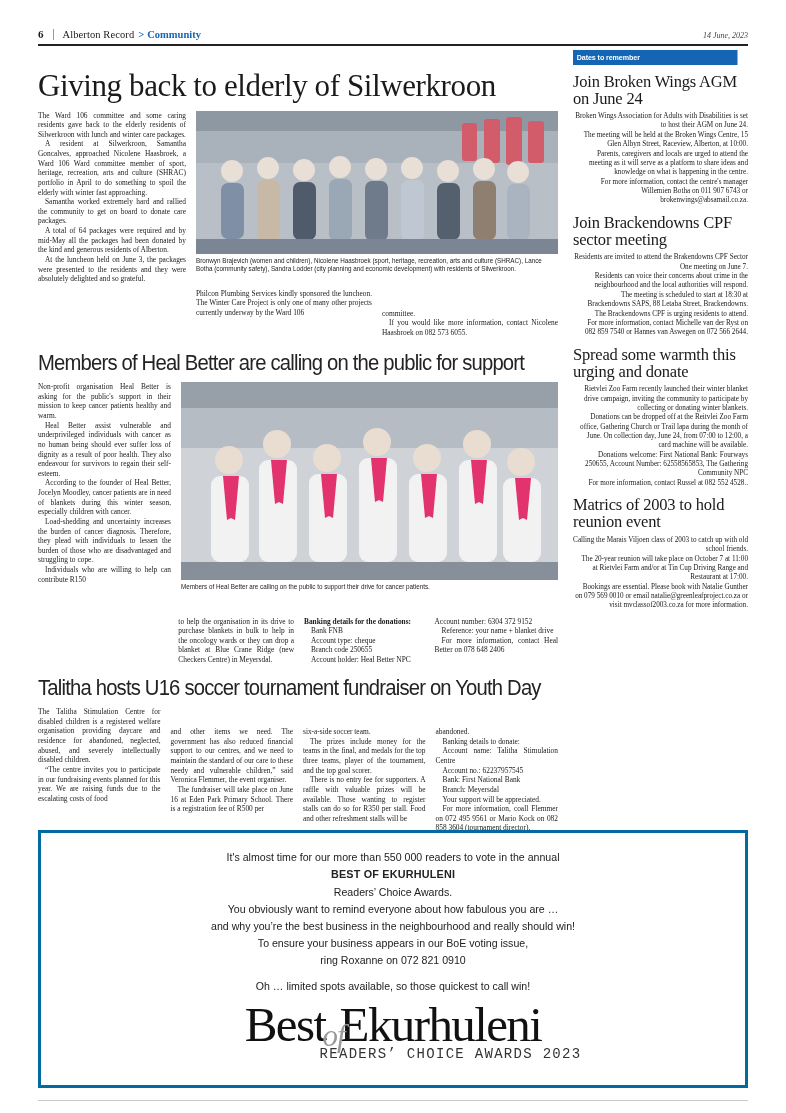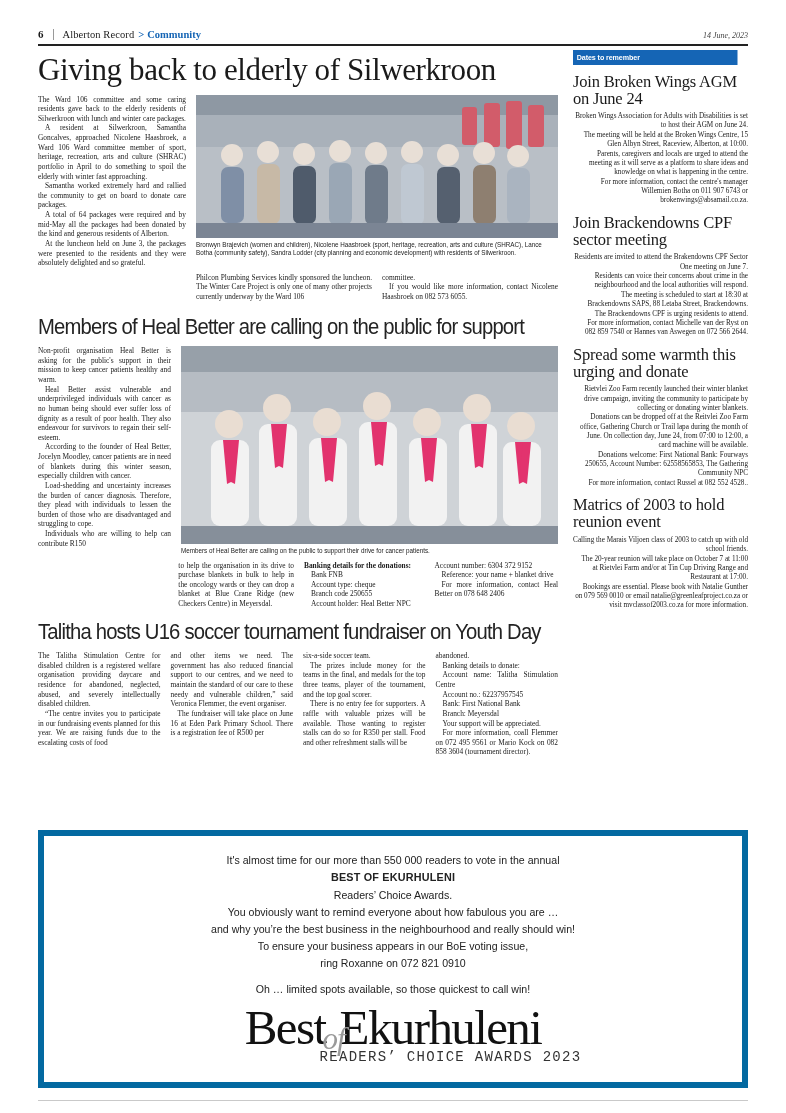--- a/index.html
+++ b/index.html
@@ -21,21 +21,21 @@
   .pagenum { font-family: "Liberation Serif", serif; font-weight: bold; font-size: 11px; }
   .mast-divider { width:1px; height:11px; background:#9a9a9a; margin:0 9px; align-self:center;}
   .mast-title { font-size: 10.5px; letter-spacing: .1px; }
   .mast-arrow { color:#1565b5; font-weight:bold; font-size:10.5px; margin: 0 3px 0 4px;}
   .mast-section { color:#1565b5; font-weight:bold; font-size:10.5px; }
   .mast-date { margin-left:auto; font-size:8px; color:#444; font-style:italic; }
   .mast-rule { position:absolute; left:38px; top:44px; width:710px; height:1.6px; background:#222; }
 
   
   .content { position:absolute; left:38px; top:50px; width:710px; }
-  .left-zone { position:absolute; left:0; top:0; width:520px; }
+  .left-zone { position:absolute; left:0; top:16px; width:520px; }
   .right-zone { position:absolute; left:535px; top:0; width:175px; }
 
   
   h1.headline {
     font-family: "Liberation Serif", serif;
     font-weight: normal;
     font-size: 31px;
     line-height: 1.02;
     margin: 4px 0 9px 0;
     letter-spacing: -0.4px;
@@ -50,21 +50,21 @@
     transform: scaleX(0.90);
     transform-origin: left center;
     white-space: nowrap;
     color:#232323;
   }
 
   
   .bodytext { font-size: 7.4px; line-height: 1.30; text-align: justify; }
   .bodytext p { margin:0; text-indent: 7px; }
   .bodytext p.first { text-indent: 0; }
-  .bodytext p.noindent { text-indent:0; }
+  .bodytext p.noindent { text-indent:0;margin-top:20px; }
   .bold-lead { font-weight:bold; }
 
   
   .photo { position:relative; overflow:hidden; background:#c8ccd2; }
   .caption { font-family:"Liberation Sans", sans-serif; font-size:6.3px; line-height:1.33; color:#222; margin-top:3px; }
 
   
   .dates-bar {
     background:#1565b5; color:#fff;
     font-family:"Liberation Sans", sans-serif;
@@ -79,21 +79,21 @@
     font-size:16.5px; line-height:1.05;
     margin:8px 0 5px 0; letter-spacing:-0.2px;
   }
   .side-body { font-size:7.2px; line-height:1.30; text-align:right; }
   .side-body p { margin:0; text-indent:7px; }
   .side-body p.first { text-indent:0; }
 
   
   .advert {
     position:absolute; left:38px; top:830px; width:710px; height:258px;
-    border:6px solid #0369a1; background:#fff;
+    border:3px solid #0369a1; background:#fff;
     display:flex; flex-direction:column; align-items:center;
     padding-top:16px;
   }
   .ad-line {
     font-family:"Liberation Sans", sans-serif;
     font-size:10.6px; line-height:1.62; color:#222; text-align:center;
   }
   .ad-line.bold { font-weight:bold; font-size:10.8px; letter-spacing:.2px;}
   .ad-gap { height:9px; }
   .ad-logo { margin-top:4px; text-align:center; position:relative; }

